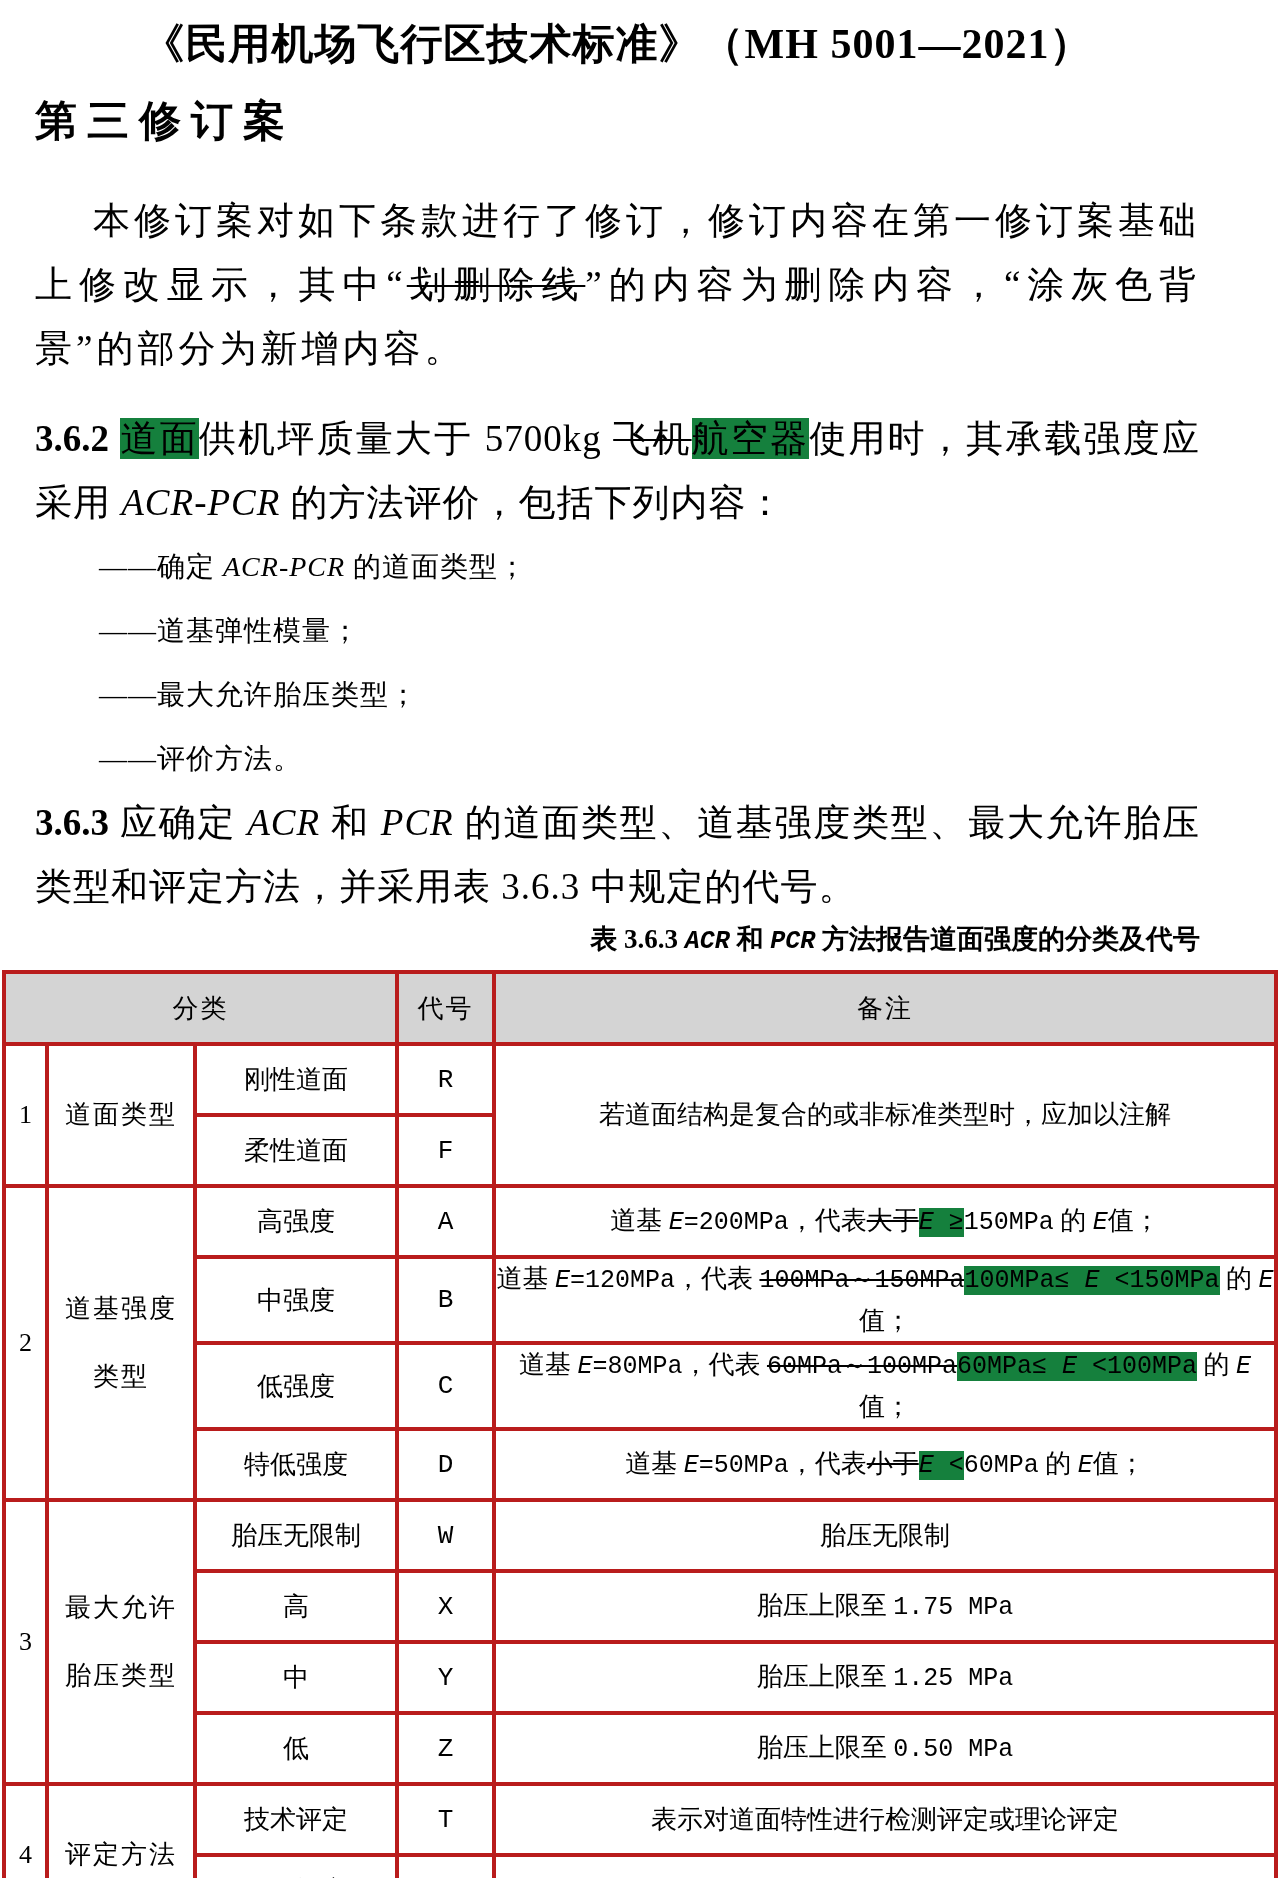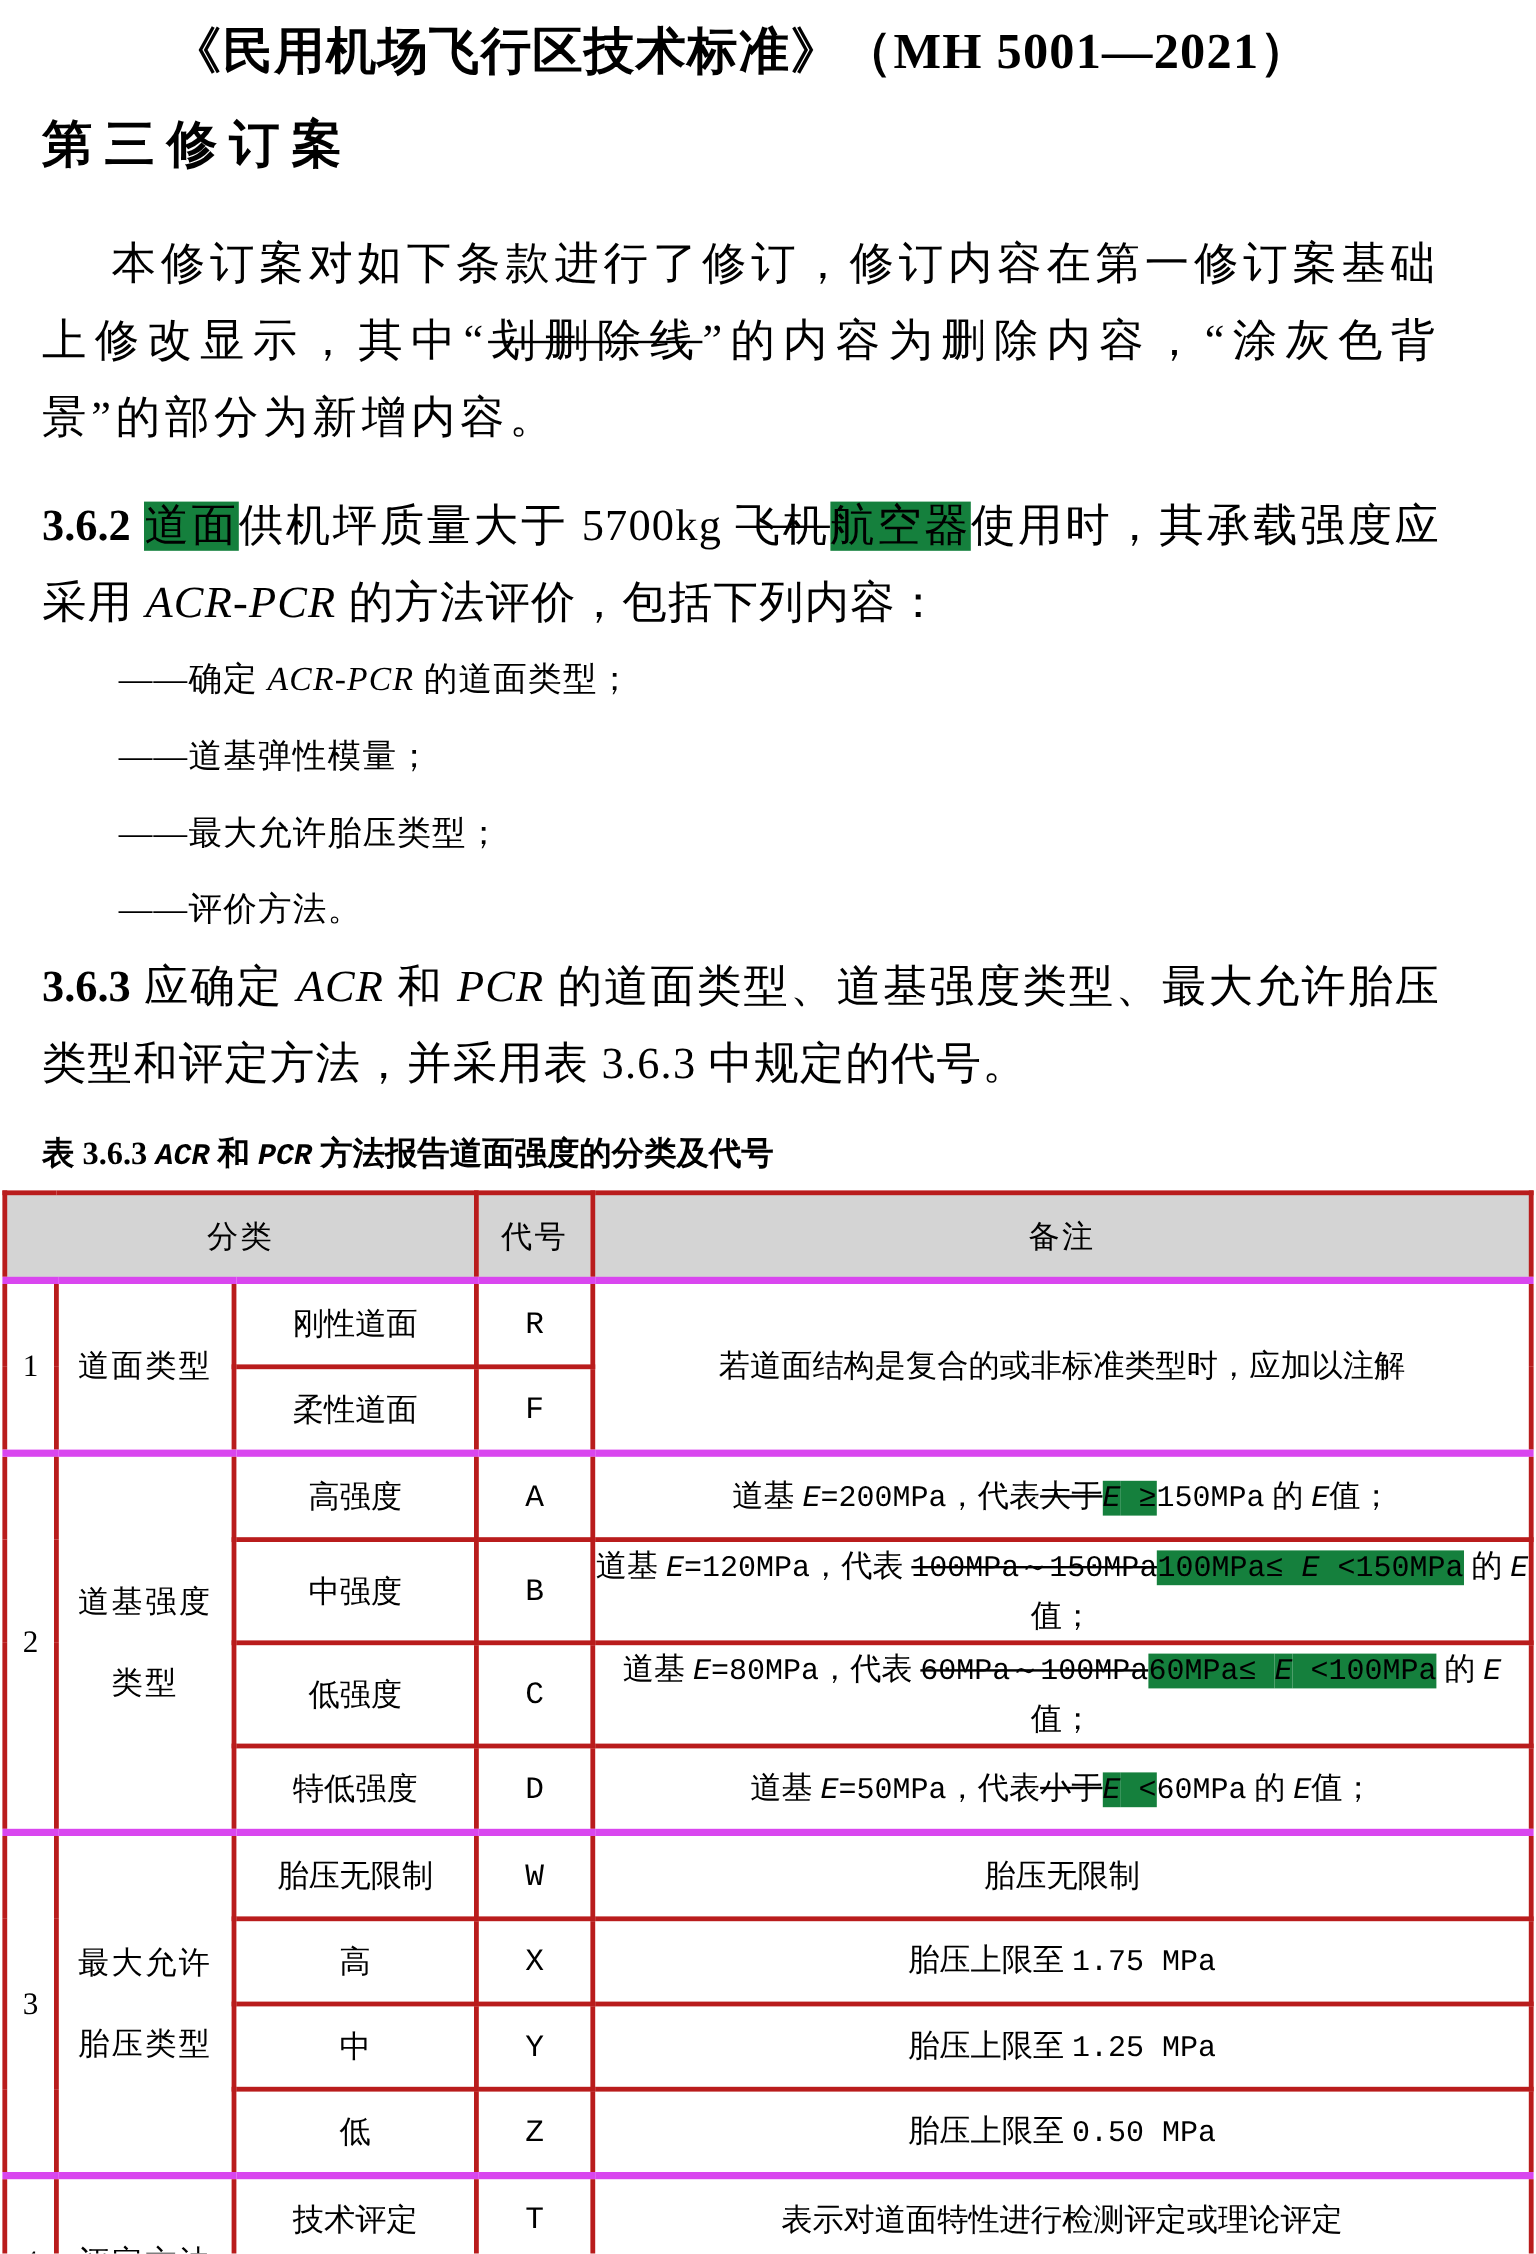--- a/index.html
+++ b/index.html
@@ -20,37 +20,37 @@
   .para {
     font-size:37px; line-height:64px; text-align:justify;
     margin:0; letter-spacing:1px;
   }
   .intro { margin-top:40px; text-indent:58px; letter-spacing:4px; }
   .clause-362 { margin-top:26px; }
   .clause-363 { margin-top:0; }
   .clause-num { font-weight:bold; letter-spacing:0; }
   .list-line { font-size:28px; line-height:64px; padding-left:64px; letter-spacing:1px; }
   .table-caption {
-    text-align:left; font-size:27px; font-weight:bold;
-    line-height:40px; margin-top:22px;
+    text-align:right; font-size:27px; font-weight:bold;
+    line-height:40px; 
   }
   table.strength {
     width:1276px; margin:8px 2px 0 2px;
     border-collapse:collapse; table-layout:fixed;
     border:2px solid #000; border-top:3px solid #000;
   }
   table.strength th, table.strength td {
     border:4px solid #b91c1c; text-align:center; vertical-align:middle;
     font-size:26px; padding:0; overflow:hidden;
   }
   table.strength thead th {
     background:#d4d4d4; height:68px; font-weight:normal; letter-spacing:2px;
   }
   table.strength tbody td { height:67px; }
-  table.strength tbody tr.group-start td { border-top:6px solid #d946ef; }
+  table.strength tbody tr.group-start td { border-top:1px solid #d946ef; }
   td.remark { text-align:left; padding:4px 12px 4px 18px; line-height:40px; }
   td.gname { line-height:68px; letter-spacing:2px; }
   td.num { letter-spacing:0; }
   td.code, .mono { font-family:"Liberation Mono","DejaVu Sans Mono",monospace; }
   .mono { font-size:25px; }
   .it { font-style:italic; }
   .b { font-weight:bold; }
   .strike { text-decoration:line-through; text-decoration-thickness:2px; }
   .hl { background:#15803d; }
 </style>

